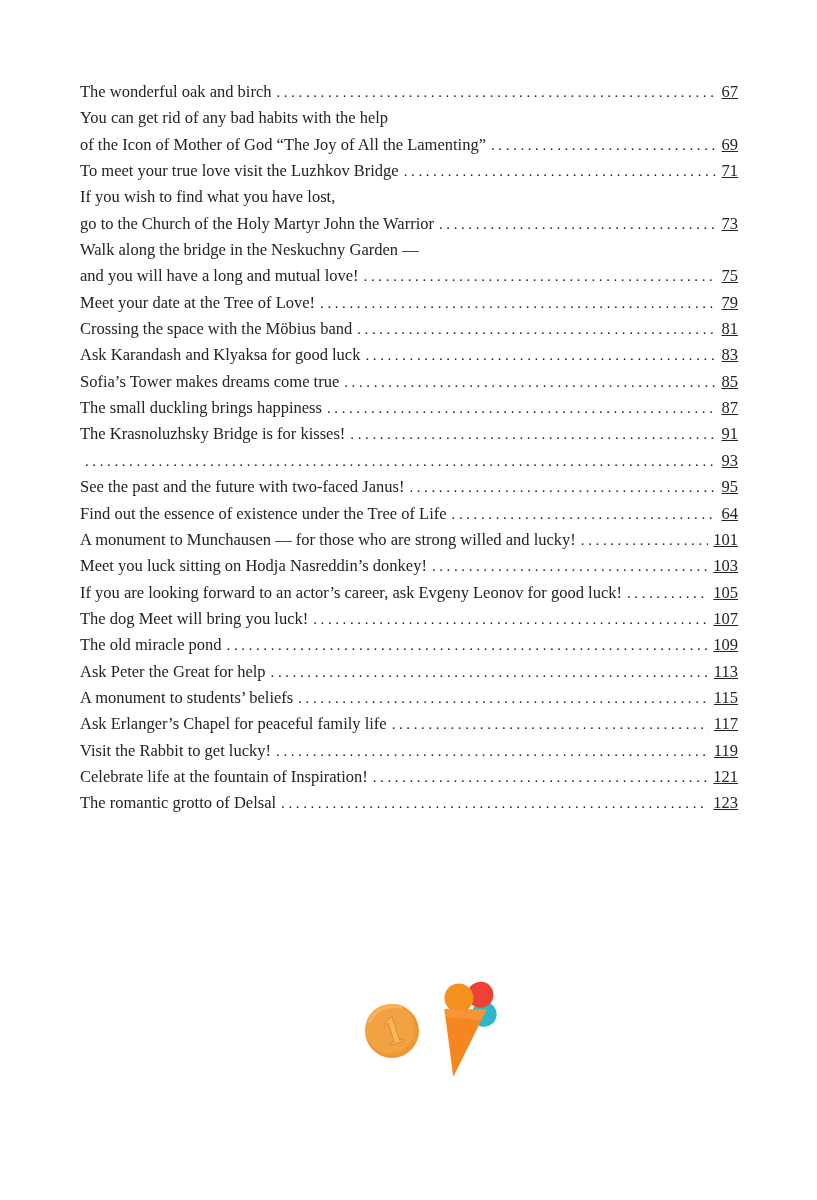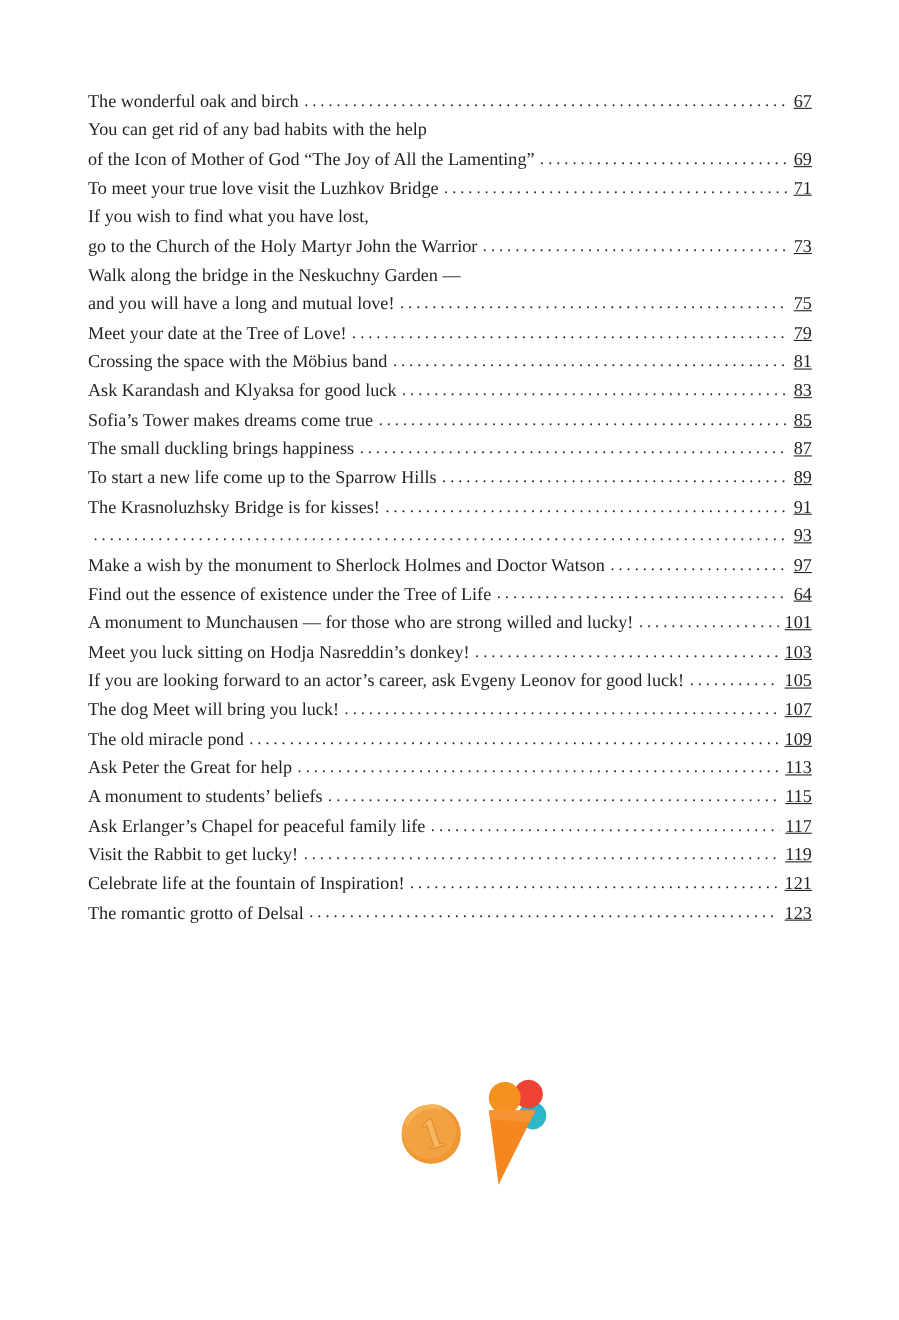--- a/index.html
+++ b/index.html
@@ -154,43 +154,36 @@
       </div>
       <div class="entry">
         <div class="final">
           <span class="txt">The small duckling brings happiness</span>
           <span class="leader"></span>
           <span class="pnum">87</span>
         </div>
       </div>
       <div class="entry">
         <div class="final">
-          <span class="txt">To start a new life come up to the Sparrow Hills</span>
-          <span class="leader"></span>
-          <span class="pnum">89</span>
-        </div>
-      </div>
-      <div class="entry">
-        <div class="final">
           <span class="txt">The Krasnoluzhsky Bridge is for kisses!</span>
           <span class="leader"></span>
           <span class="pnum">91</span>
         </div>
       </div>
       <div class="entry">
         <div class="final">
           <span class="leader"></span>
           <span class="pnum">93</span>
         </div>
       </div>
       <div class="entry">
         <div class="final">
-          <span class="txt">Make a wish by the monument to Sherlock Holmes and Doctor Watson</span>
-          <span class="leader"></span>
-          <span class="pnum">97</span>
+          <span class="txt">See the past and the future with two-faced Janus!</span>
+          <span class="leader"></span>
+          <span class="pnum">95</span>
         </div>
       </div>
       <div class="entry">
         <div class="final">
           <span class="txt">Find out the essence of existence under the Tree of Life</span>
           <span class="leader"></span>
           <span class="pnum">64</span>
         </div>
       </div>
       <div class="entry">

